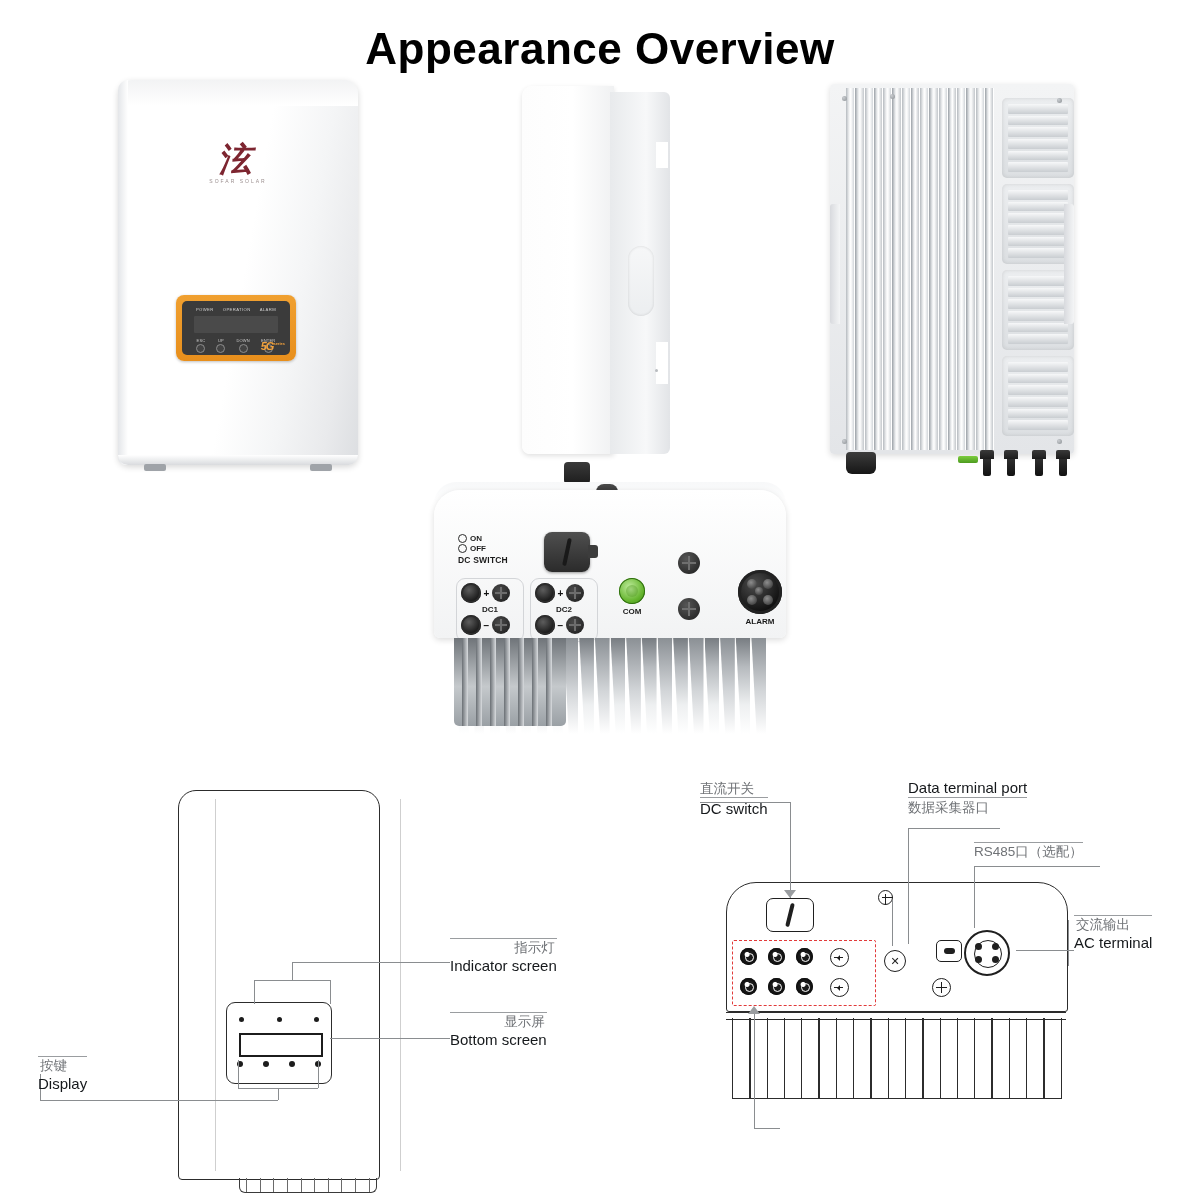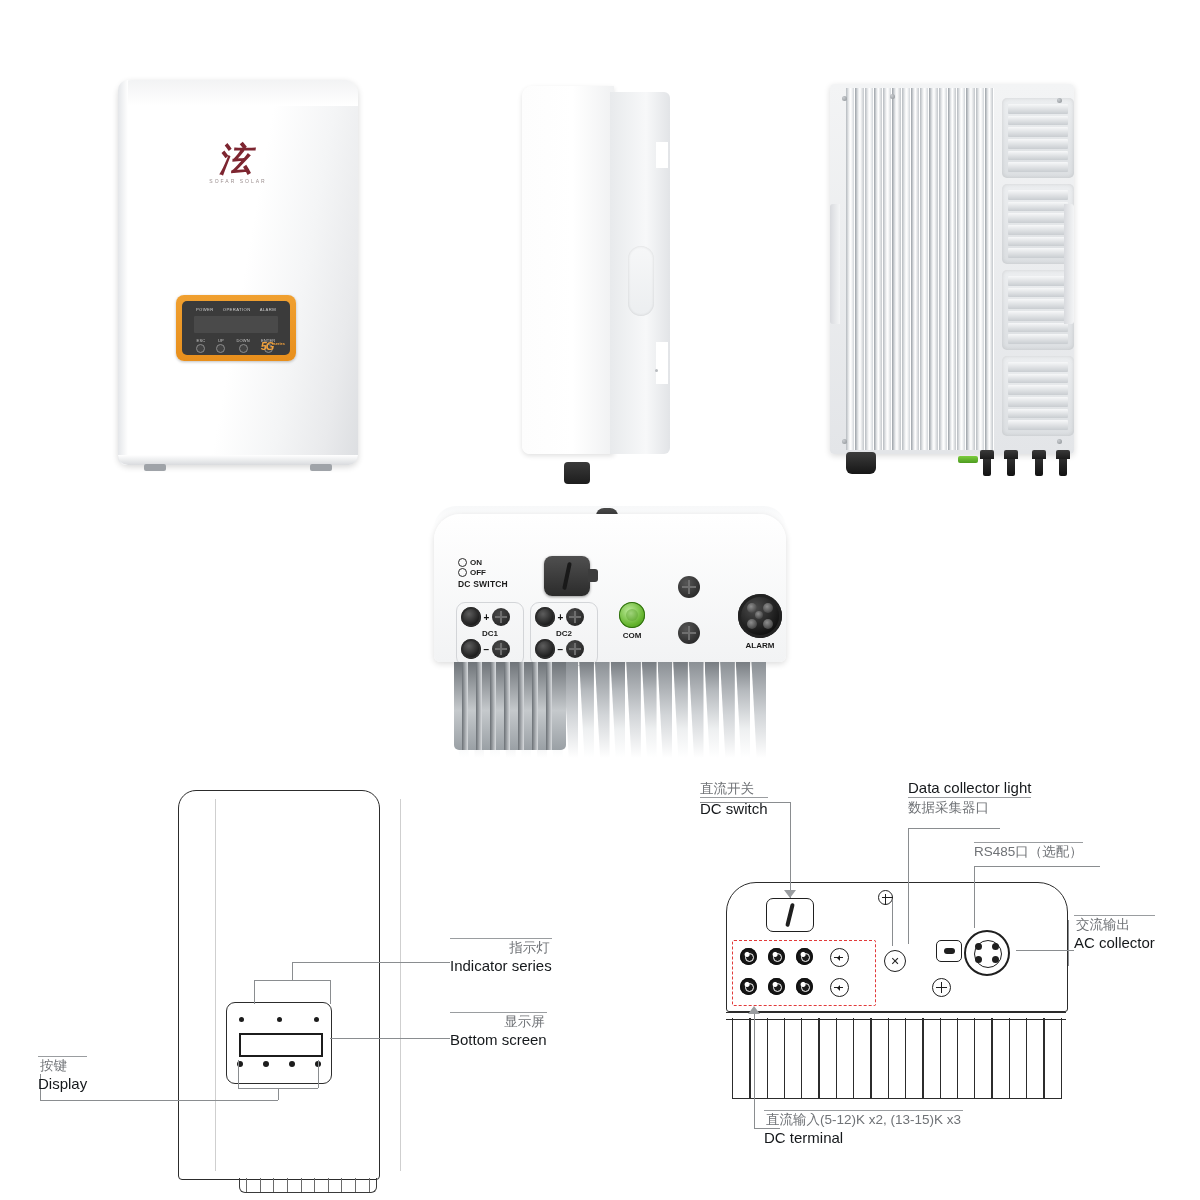--- a/index.html
+++ b/index.html
@@ -101,21 +101,21 @@
     background:linear-gradient(180deg,#3c3c3c,#161616);border-radius:4px 4px 6px 6px;}
   .rear-greenled{position:absolute;left:128px;top:6px;width:20px;height:7px;
     background:linear-gradient(180deg,#7ccd3f,#4d9b1f);border-radius:2px;}
   .mc4{position:absolute;top:0px;width:18px;height:26px;}
   .mc4 .cap{position:absolute;top:0;left:2px;width:14px;height:9px;
     background:linear-gradient(180deg,#3a3a3a,#1c1c1c);border-radius:2px 2px 0 0;}
   .mc4 .stem{position:absolute;top:9px;left:5px;width:8px;height:17px;
     background:linear-gradient(180deg,#2e2e2e,#121212);border-radius:0 0 2px 2px;}
 
   
-  .bottomview{left:420px;top:500px;width:380px;height:265px;}
+  .bottomview{left:420px;top:476px;width:380px;height:265px;}
   .bv-shell{position:absolute;left:14px;top:14px;width:352px;height:148px;
     background:linear-gradient(180deg,#ffffff,#f2f3f4);
     border-radius:26px 26px 6px 6px;box-shadow:0 2px 6px rgba(0,0,0,.14);}
   .bv-topcap{position:absolute;left:14px;top:6px;width:352px;height:22px;
     border-radius:26px 26px 0 0;background:linear-gradient(180deg,#f7f8f9,#ffffff);}
   .bv-vent{position:absolute;left:176px;top:8px;width:22px;height:16px;
     border-radius:8px;background:linear-gradient(180deg,#4a4a4a,#262626);}
   .bv-knob{position:absolute;left:110px;top:42px;width:46px;height:40px;
     border-radius:8px;background:linear-gradient(180deg,#4f4f4f,#2b2b2b);
     box-shadow:0 1px 3px rgba(0,0,0,.4);}
@@ -246,20 +246,21 @@
   .tri{position:absolute;width:0;height:0;border-left:6px solid transparent;
     border-right:6px solid transparent;}
   .tri-d{border-top:8px solid #9a9da0;}
   .tri-u{border-bottom:8px solid #9a9da0;}
 </style>
 </head>
 <body>
 
 <div class="page">
 
+  <div class="title">Appearance Overview</div>
 
   <div class="abs front">
     <div class="front-body">
       <div class="front-top-shade"></div>
       <div class="front-left-edge"></div>
       <div class="front-bot-edge"></div>
     </div>
     <div class="front-foot"></div>
     <div class="front-foot r"></div>
 
@@ -541,21 +542,21 @@
       </div>
     </div>
 
     <div class="lead v" style="left:104px;top:190px;height:24px"></div>
     <div class="lead h" style="left:104px;top:190px;width:76px"></div>
     <div class="lead v" style="left:180px;top:190px;height:24px"></div>
     <div class="lead v" style="left:142px;top:172px;height:18px"></div>
     <div class="lead h" style="left:142px;top:172px;width:158px"></div>
     <div class="cal" style="left:300px;top:148px">
       <div class="cal-cn cal-rule" style="text-align:right;padding:0 2px;">指示灯</div>
-      <div class="cal-en">Indicator series</div>
+      <div class="cal-en">Indicator screen</div>
     </div>
 
     <div class="lead h" style="left:180px;top:248px;width:120px"></div>
     <div class="cal" style="left:300px;top:222px">
       <div class="cal-cn cal-rule" style="text-align:right;padding:0 2px;">显示屏</div>
       <div class="cal-en">Bottom screen</div>
     </div>
 
     <div class="lead v" style="left:88px;top:270px;height:28px"></div>
     <div class="lead h" style="left:88px;top:298px;width:80px"></div>
@@ -642,42 +643,38 @@
 
     <div class="cal" style="left:4px;top:0px">
       <div class="cal-cn">直流开关</div>
       <div class="cal-en cal-rule" style="padding-top:1px">DC switch</div>
     </div>
     <div class="lead v" style="left:94px;top:22px;height:96px"></div>
     <div class="lead h" style="left:4px;top:22px;width:90px"></div>
     <div class="tri tri-d" style="left:88px;top:110px"></div>
 
     <div class="cal" style="left:212px;top:-2px">
-      <div class="cal-en">Data collector light</div>
+      <div class="cal-en">Data terminal port</div>
       <div class="cal-cn cal-rule" style="padding-top:1px">数据采集器口</div>
     </div>
     <div class="lead v" style="left:212px;top:48px;height:116px"></div>
     <div class="lead h" style="left:212px;top:48px;width:92px"></div>
     <div class="lead v" style="left:196px;top:120px;height:46px"></div>
 
     <div class="cal" style="left:278px;top:62px">
       <div class="cal-cn cal-rule" style="padding-bottom:1px">RS485口（选配）</div>
     </div>
     <div class="lead h" style="left:278px;top:86px;width:126px"></div>
     <div class="lead v" style="left:278px;top:86px;height:62px"></div>
 
     <div class="cal" style="left:378px;top:135px">
       <div class="cal-cn cal-rule" style="padding:0 2px">交流输出</div>
-      <div class="cal-en">AC collector</div>
+      <div class="cal-en">AC terminal</div>
     </div>
     <div class="lead h" style="left:320px;top:170px;width:58px"></div>
     <div class="lead v" style="left:372px;top:140px;height:46px"></div>
 
     <div class="lead v" style="left:58px;top:232px;height:116px"></div>
     <div class="tri tri-u" style="left:52px;top:226px"></div>
     <div class="lead h" style="left:58px;top:348px;width:26px"></div>
-    <div class="cal" style="left:68px;top:330px">
-      <div class="cal-cn cal-rule" style="padding:0 2px">直流输入(5-12)K x2, (13-15)K x3</div>
-      <div class="cal-en">DC terminal</div>
-    </div>
   </div>
 
 </div>
 
 </body></html>

